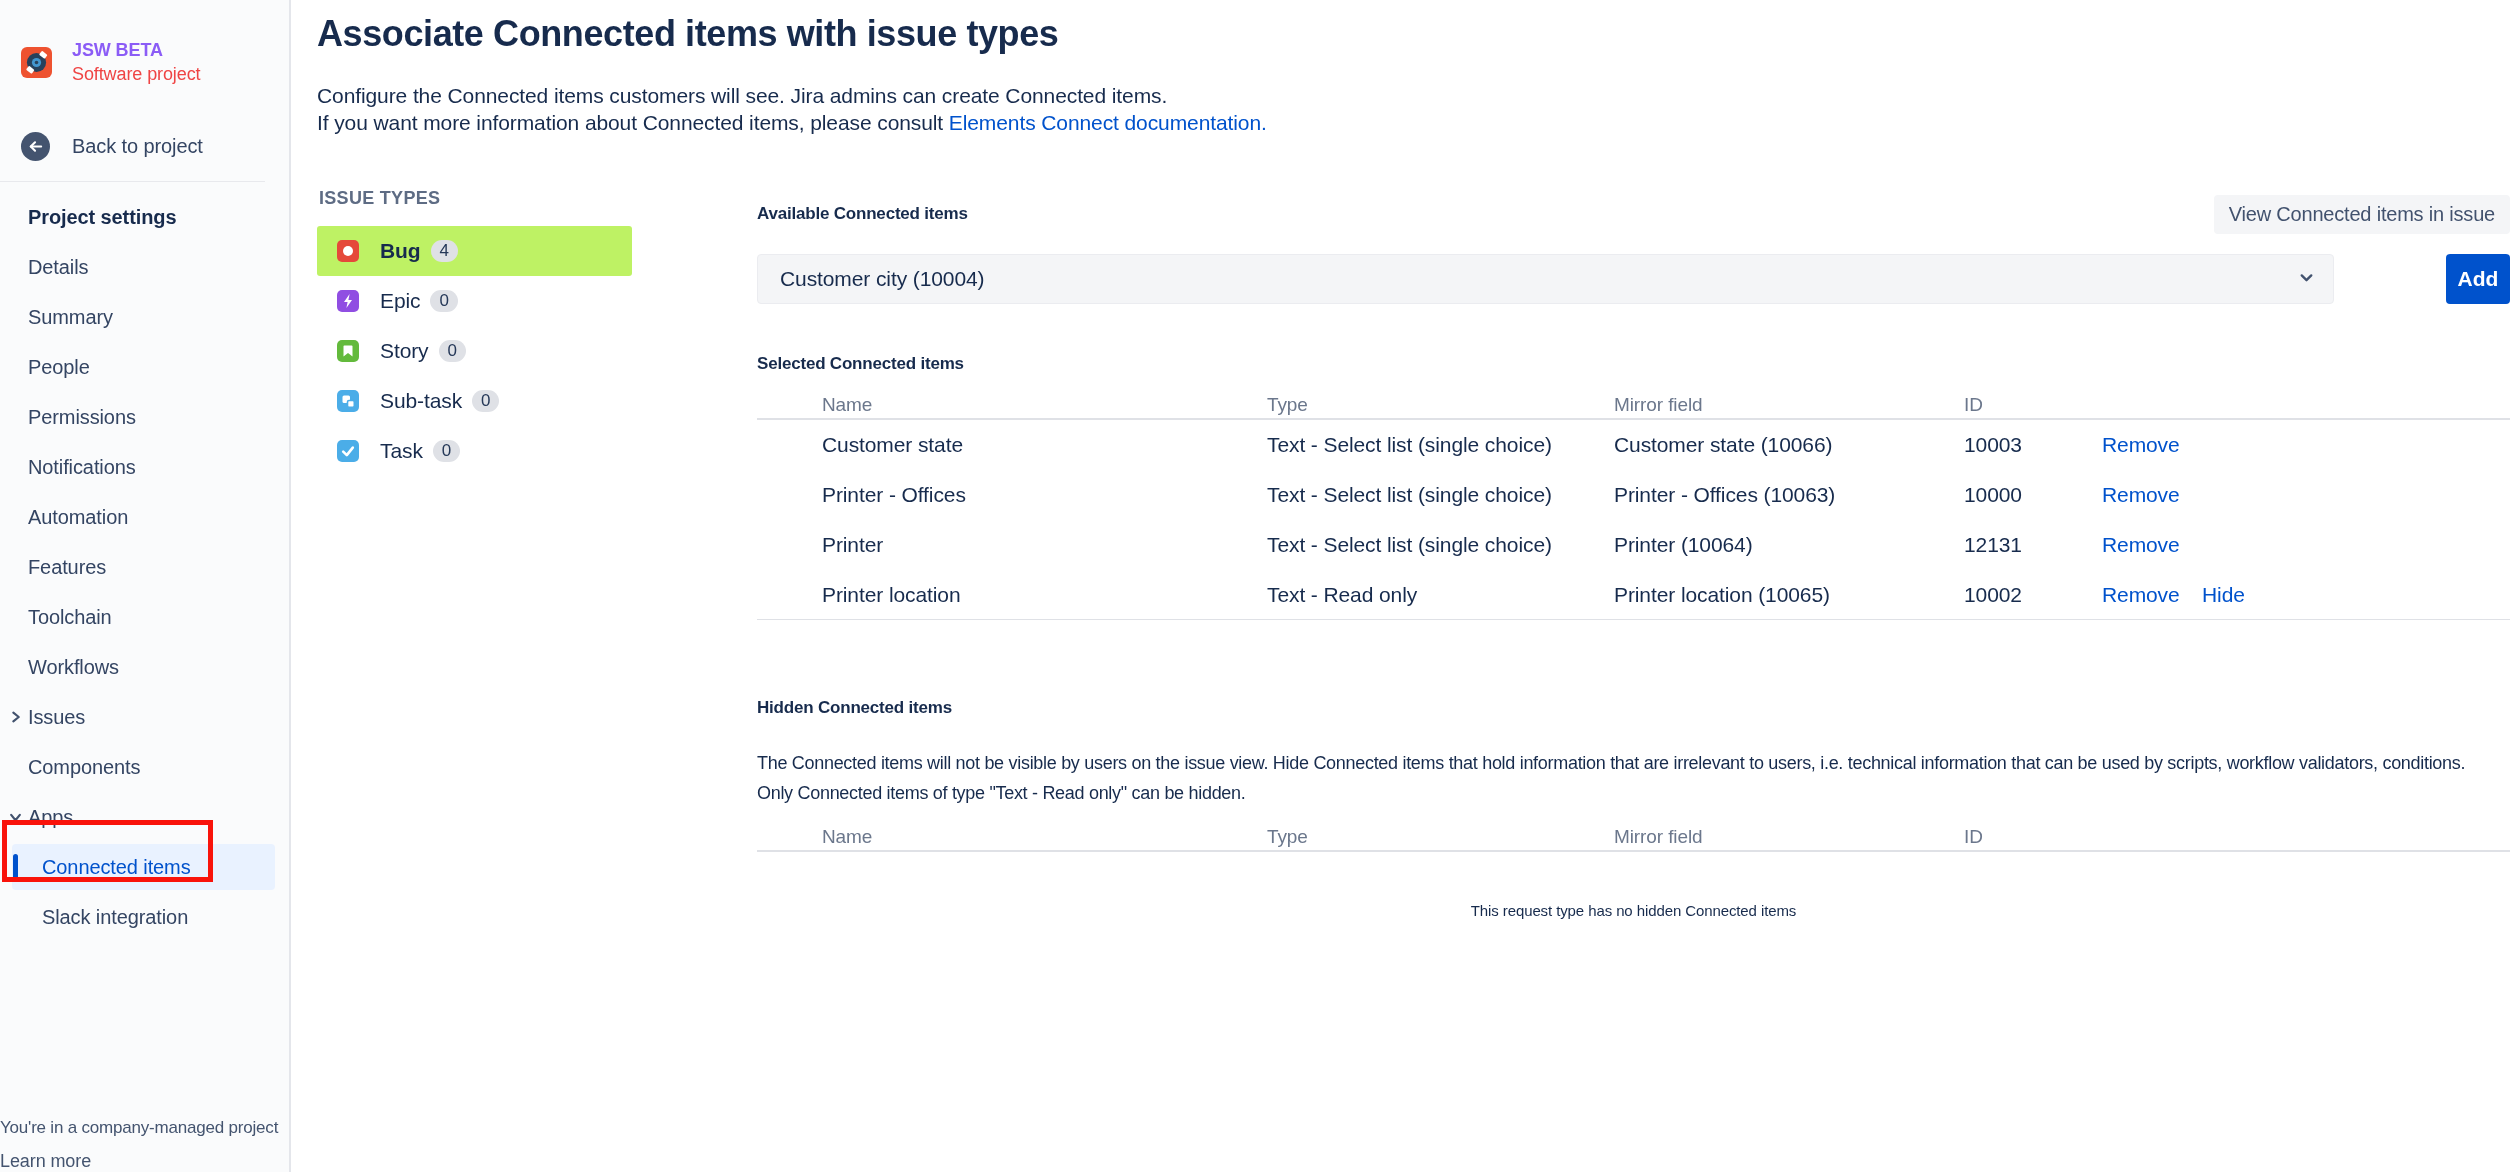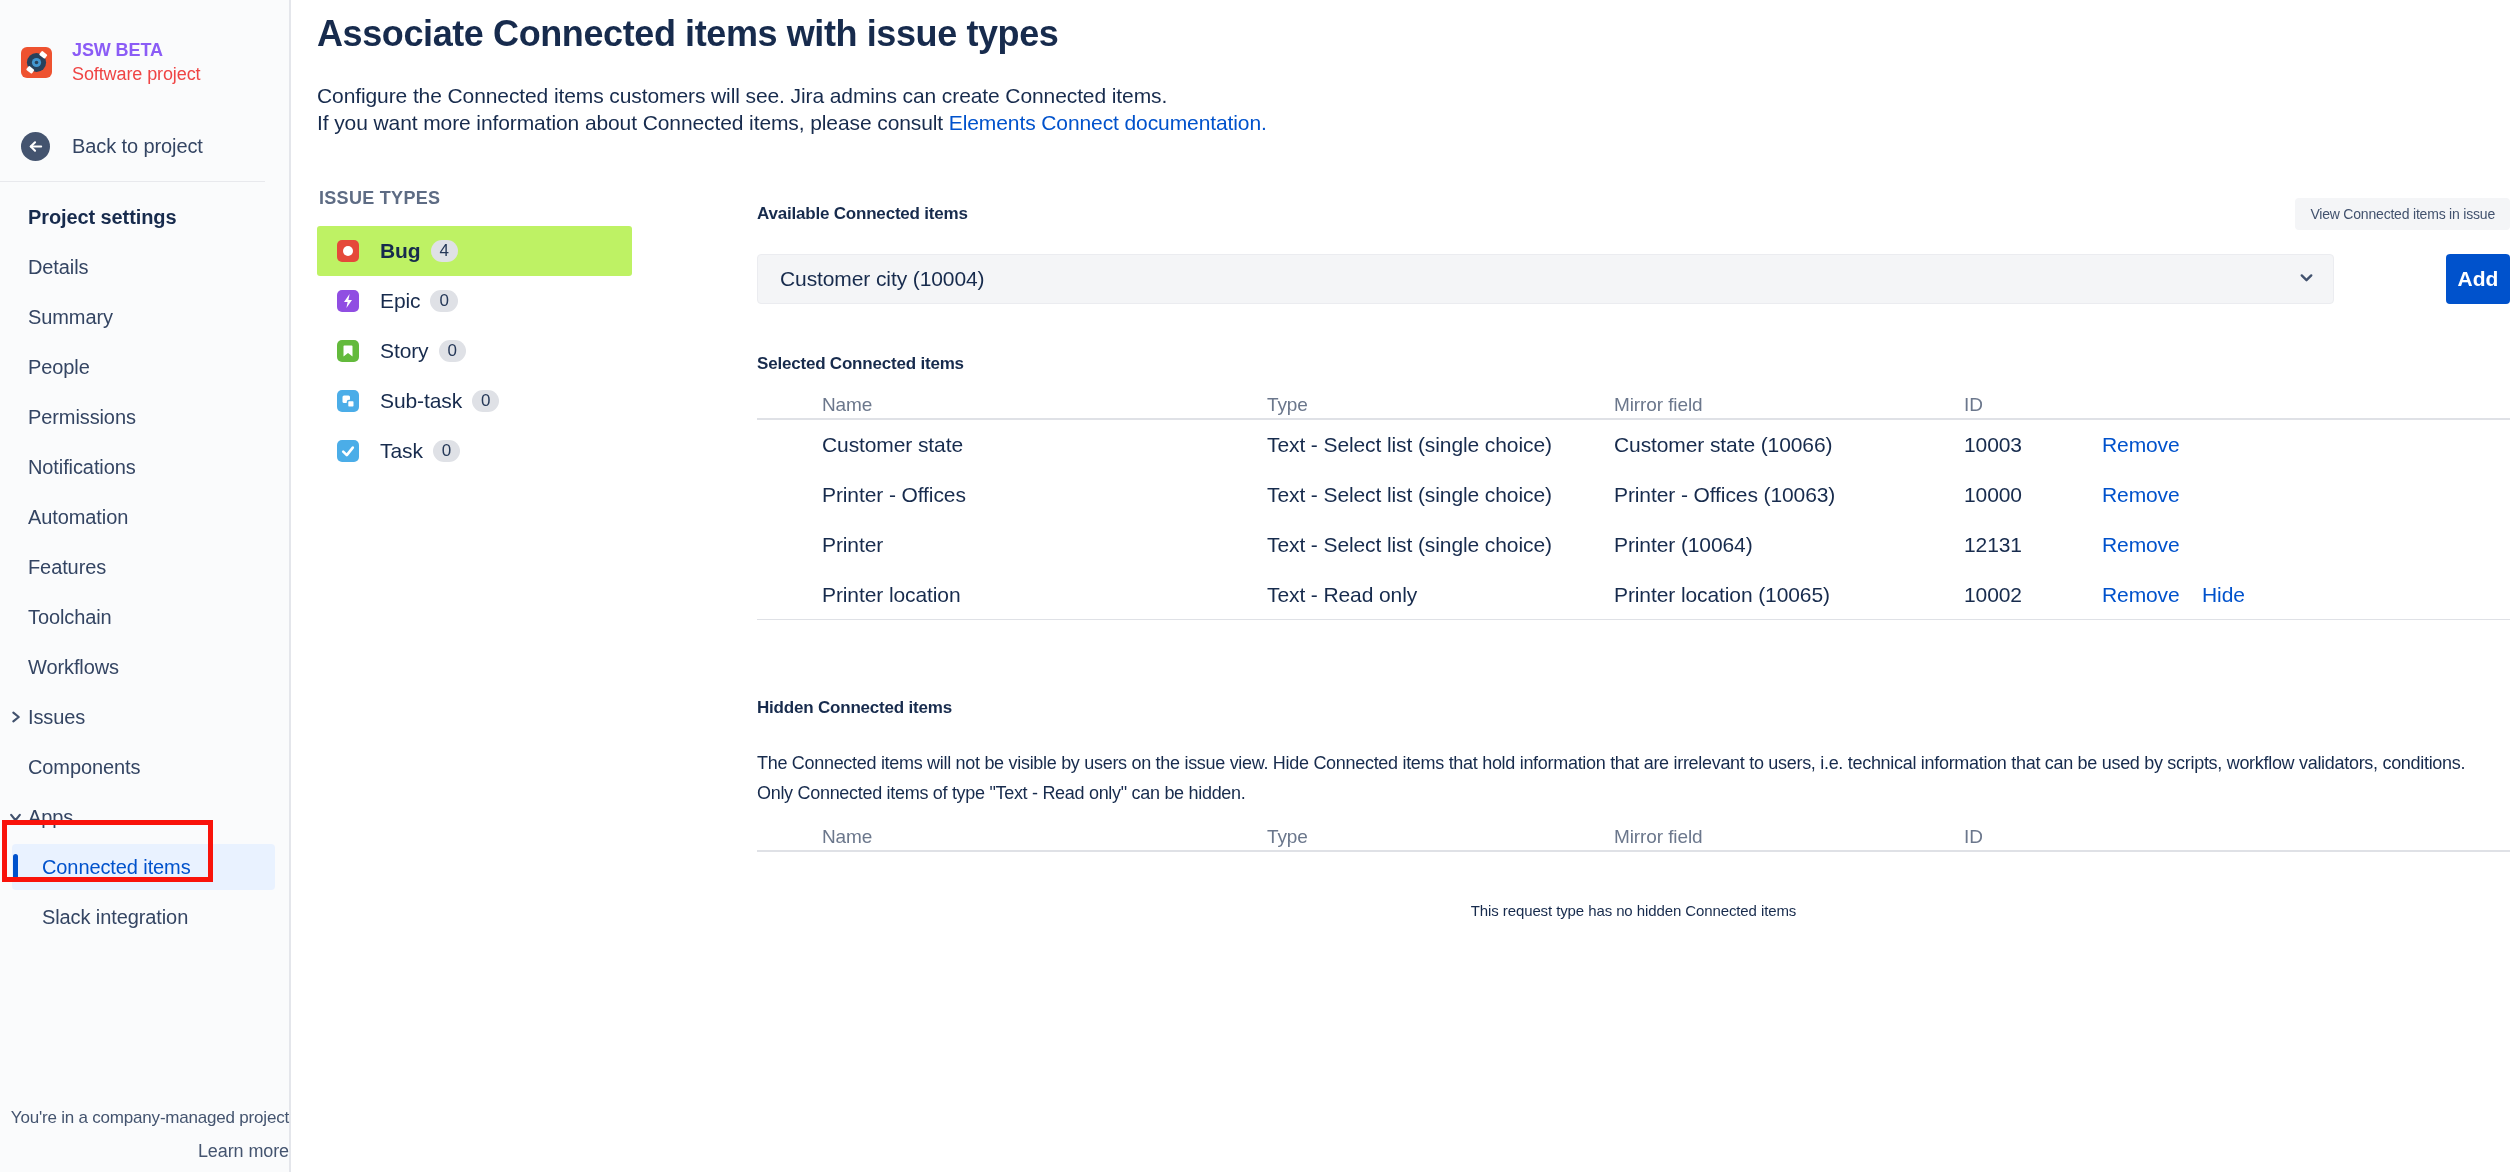--- a/index.html
+++ b/index.html
@@ -46,21 +46,21 @@
     font-size: 20px; color: #0052CC; cursor: pointer;
   }
   .nav-selected .bar {
     position: absolute; left: 1px; top: 50%; transform: translateY(-50%);
     width: 5px; height: 26px; border-radius: 3px; background: #0052CC;
   }
   .red-annotation {
     position: absolute; left: 2px; top: 820px; width: 211px; height: 62px;
     border: 5px solid #F9130B; pointer-events: none; z-index: 5;
   }
-  .sidebar-footer { position: absolute; left: 0; right: 0; bottom: 0; text-align: right; padding-bottom: 10px; }
+  .sidebar-footer { position: absolute; left: 0; right: 0; bottom: 0; text-align: left; }
   .sf-line { font-size: 17px; color: #44546F; letter-spacing: -0.2px; }
   .sf-link { font-size: 18px; color: #44546F; margin-top: 13px; cursor: pointer; }
 
   
   .main { position: absolute; left: 293px; top: 0; right: 0; bottom: 0; padding: 12px 8px 0 24px; }
   h1.page-title { font-size: 36px; font-weight: 700; color: #172B4D; letter-spacing: -0.4px; line-height: 44px; }
   .intro { margin-top: 26px; font-size: 21px; line-height: 27px; color: #172B4D; }
   .intro a { color: #0052CC; text-decoration: none; cursor: pointer; }
 
   .content-row { display: flex; margin-top: 52px; }
@@ -77,21 +77,21 @@
   .it-badge {
     margin-left: 10px; background: #DFE1E6; color: #253858; border-radius: 11px;
     font-size: 17px; padding: 2px 9px 3px; line-height: 17px;
   }
 
   .panel { flex: 1; min-width: 0; }
   .panel-head { display: flex; justify-content: space-between; align-items: center; margin-top: 6px; height: 40px; }
   h2.section-title { font-size: 17px; font-weight: 700; color: #172B4D; letter-spacing: -0.2px; line-height: 32px; }
   .btn-neutral {
     background: #F4F5F7; border: none; border-radius: 4px; color: #42526E;
-    font-size: 14px; padding: 8px 15px; cursor: pointer;
+    font-size: 20px; padding: 8px 15px; cursor: pointer;
     font-family: inherit; letter-spacing: -0.2px;
   }
   .select-row { display: flex; margin-top: 20px; align-items: center; }
   .select {
     flex: 1; height: 50px; background: #F4F5F7; border: 1px solid #EBECF0; border-radius: 4px;
     display: flex; align-items: center; padding: 0 18px 0 22px; cursor: pointer; position: relative;
   }
   .select-value { font-size: 21px; color: #172B4D; flex: 1; }
   .btn-add {
     margin-left: 112px; width: 64px; height: 50px; background: #0052CC; color: #fff;

